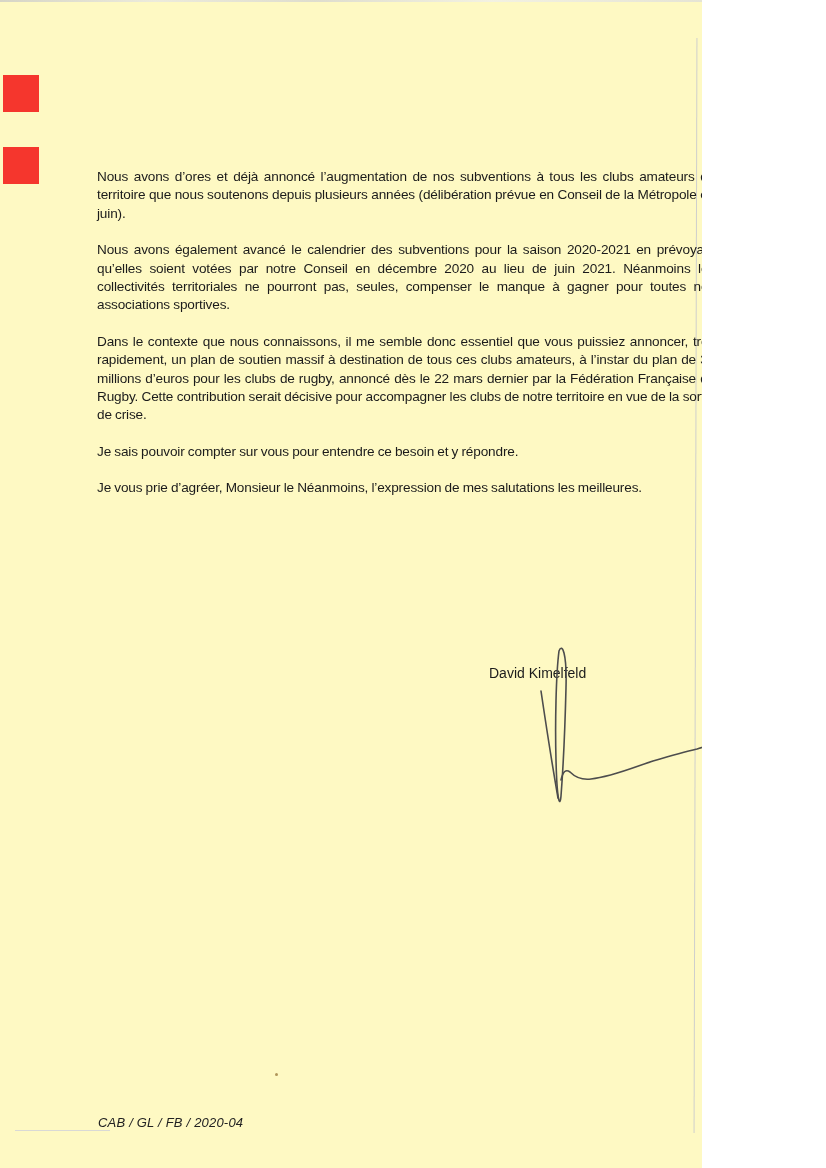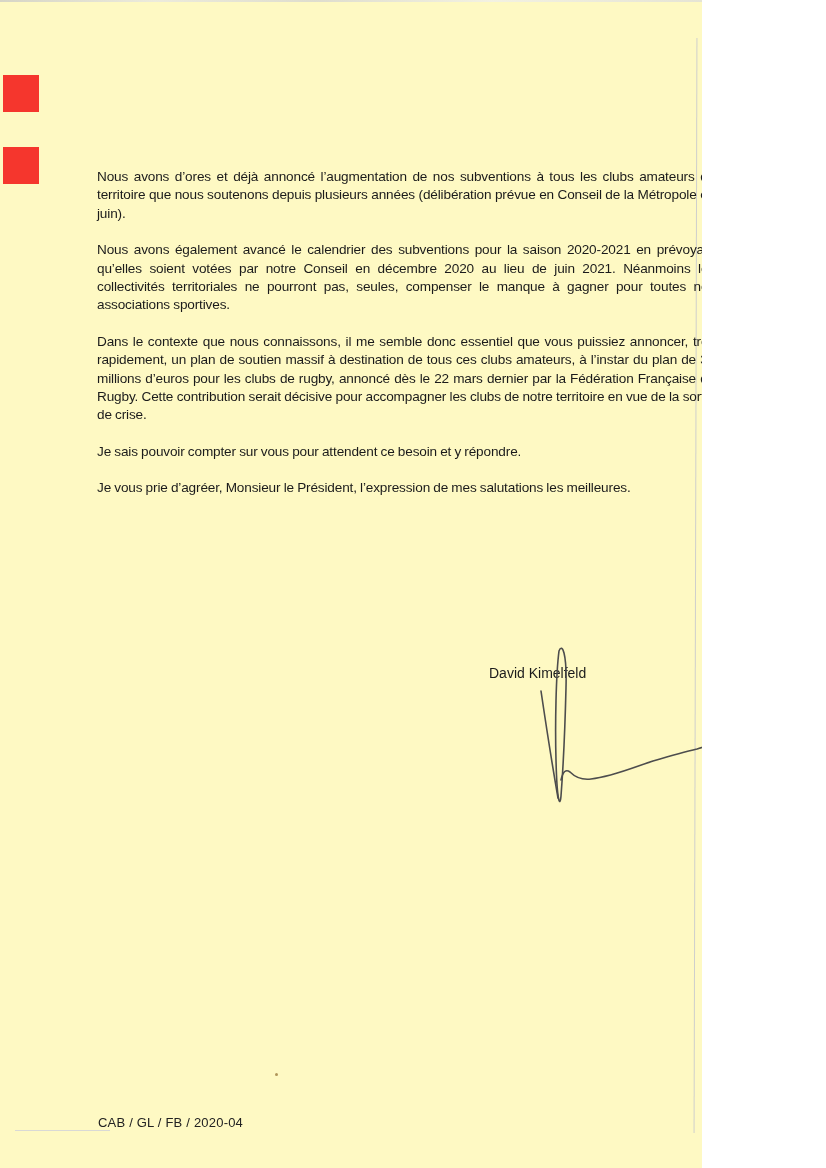--- a/index.html
+++ b/index.html
@@ -120,20 +120,21 @@
     white-space: nowrap;
   }
   .logo-brand .brand-red { color: var(--logo-red); font-weight: 400; }
   .logo-brand .brand-black { color: var(--logo-black); font-weight: 700; }
 
   
   .footer-ref {
     position: absolute;
     left: 98px; top: 1115px;
     font-size: 13px;
+    font-style: italic;
     color: #222222;
     letter-spacing: 0.2px;
   }
 </style>
 </head>
 <body>
 
 <div class="page">
 
   <div class="scan-top-edge"></div>
@@ -141,22 +142,22 @@
   <div class="scan-bottom-dash"></div>
   <div class="scan-speck"></div>
 
   <div class="red-square sq1"></div>
   <div class="red-square sq2"></div>
 
   <div class="letter-body">
     <p>Nous avons d’ores et déjà annoncé l’augmentation de nos subventions à tous les clubs amateurs du territoire que nous soutenons depuis plusieurs années (délibération prévue en Conseil de la Métropole en juin).</p>
     <p>Nous avons également avancé le calendrier des subventions pour la saison 2020-2021 en prévoyant qu’elles soient votées par notre Conseil en décembre 2020 au lieu de juin 2021. Néanmoins les collectivités territoriales ne pourront pas, seules, compenser le manque à gagner pour toutes nos associations sportives.</p>
     <p>Dans le contexte que nous connaissons, il me semble donc essentiel que vous puissiez annoncer, très rapidement, un plan de soutien massif à destination de tous ces clubs amateurs, à l’instar du plan de 35 millions d’euros pour les clubs de rugby, annoncé dès le 22 mars dernier par la Fédération Française de Rugby. Cette contribution serait décisive pour accompagner les clubs de notre territoire en vue de la sortie de crise.</p>
-    <p>Je sais pouvoir compter sur vous pour attendent ce besoin et y répondre.</p>
-    <p>Je vous prie d’agréer, Monsieur le Président, l’expression de mes salutations les meilleures.</p>
+    <p>Je sais pouvoir compter sur vous pour entendre ce besoin et y répondre.</p>
+    <p>Je vous prie d’agréer, Monsieur le Néanmoins, l’expression de mes salutations les meilleures.</p>
   </div>
 
   <div class="signatory-name">David Kimelfeld</div>
 
   <svg class="signature-svg" viewBox="0 0 260 190" xmlns="http://www.w3.org/2000/svg" aria-hidden="true">
 
     <path d="M 21 61 C 25 88, 31 128, 38 168"></path>
 
     <path d="M 39 21 C 42 13, 47 22, 46 58 C 45 98, 43 140, 41 166 C 40 178, 37 172, 36 130 C 35 94, 36 44, 39 21 Z"></path>
 

